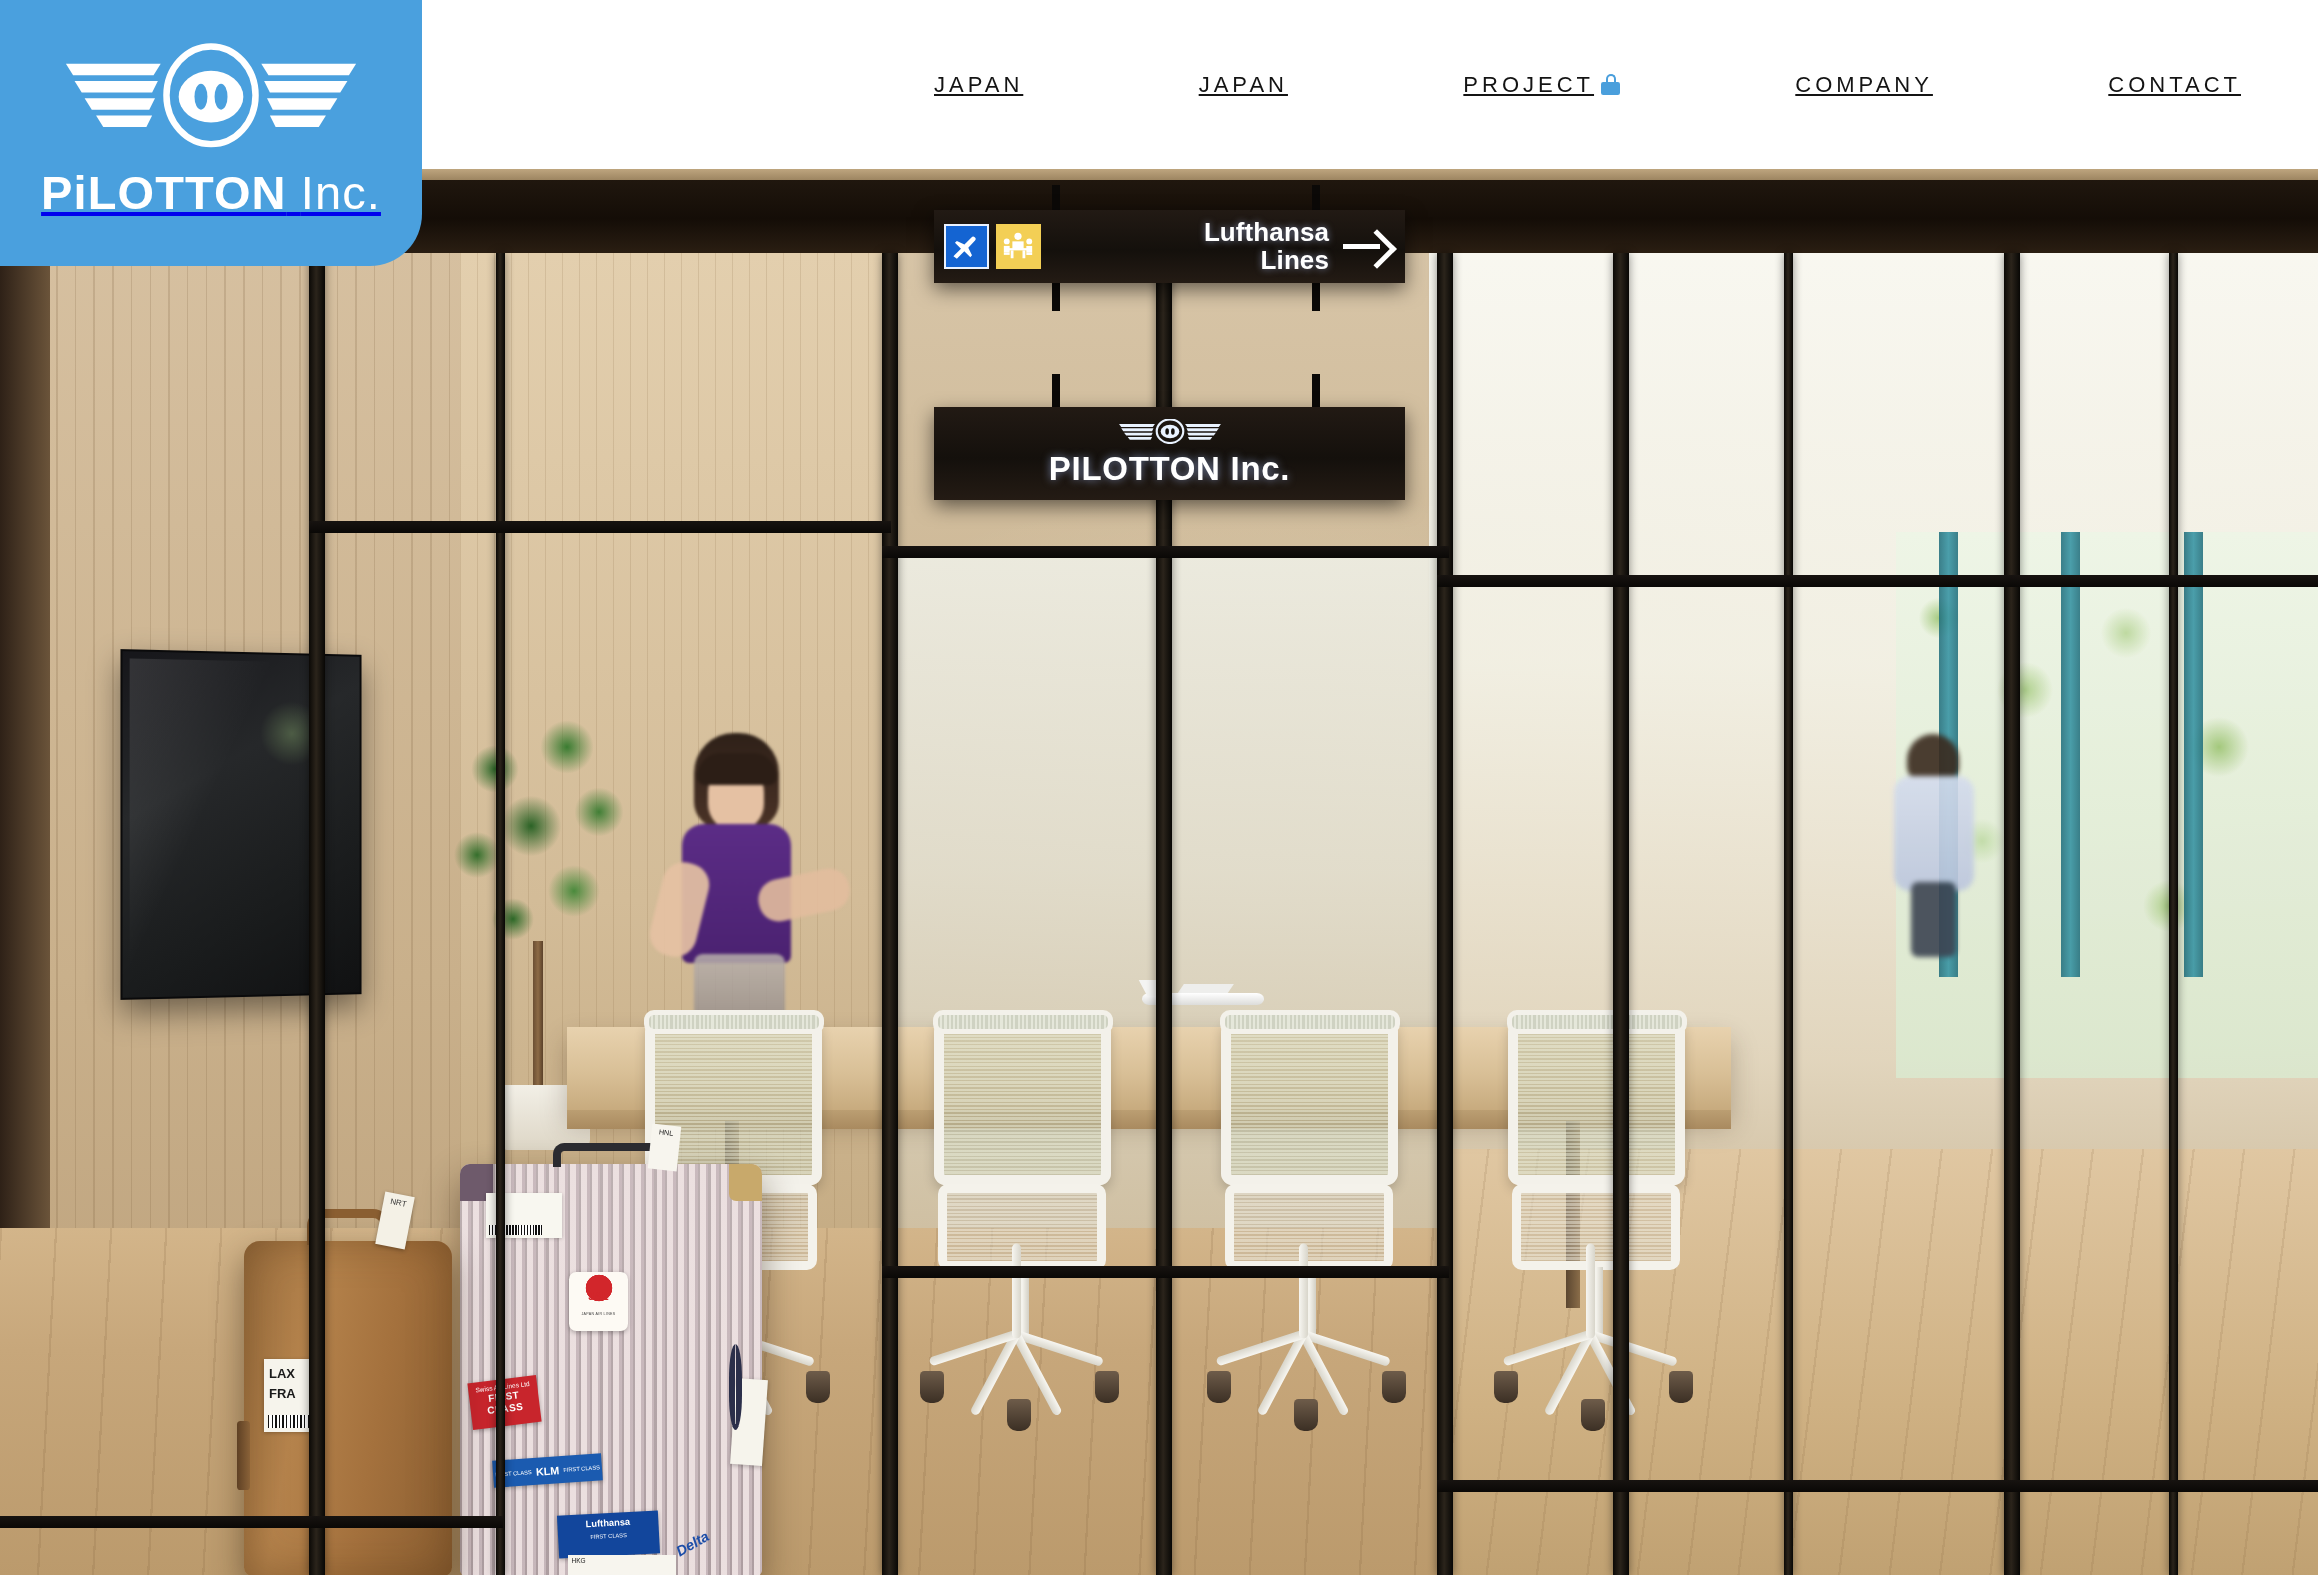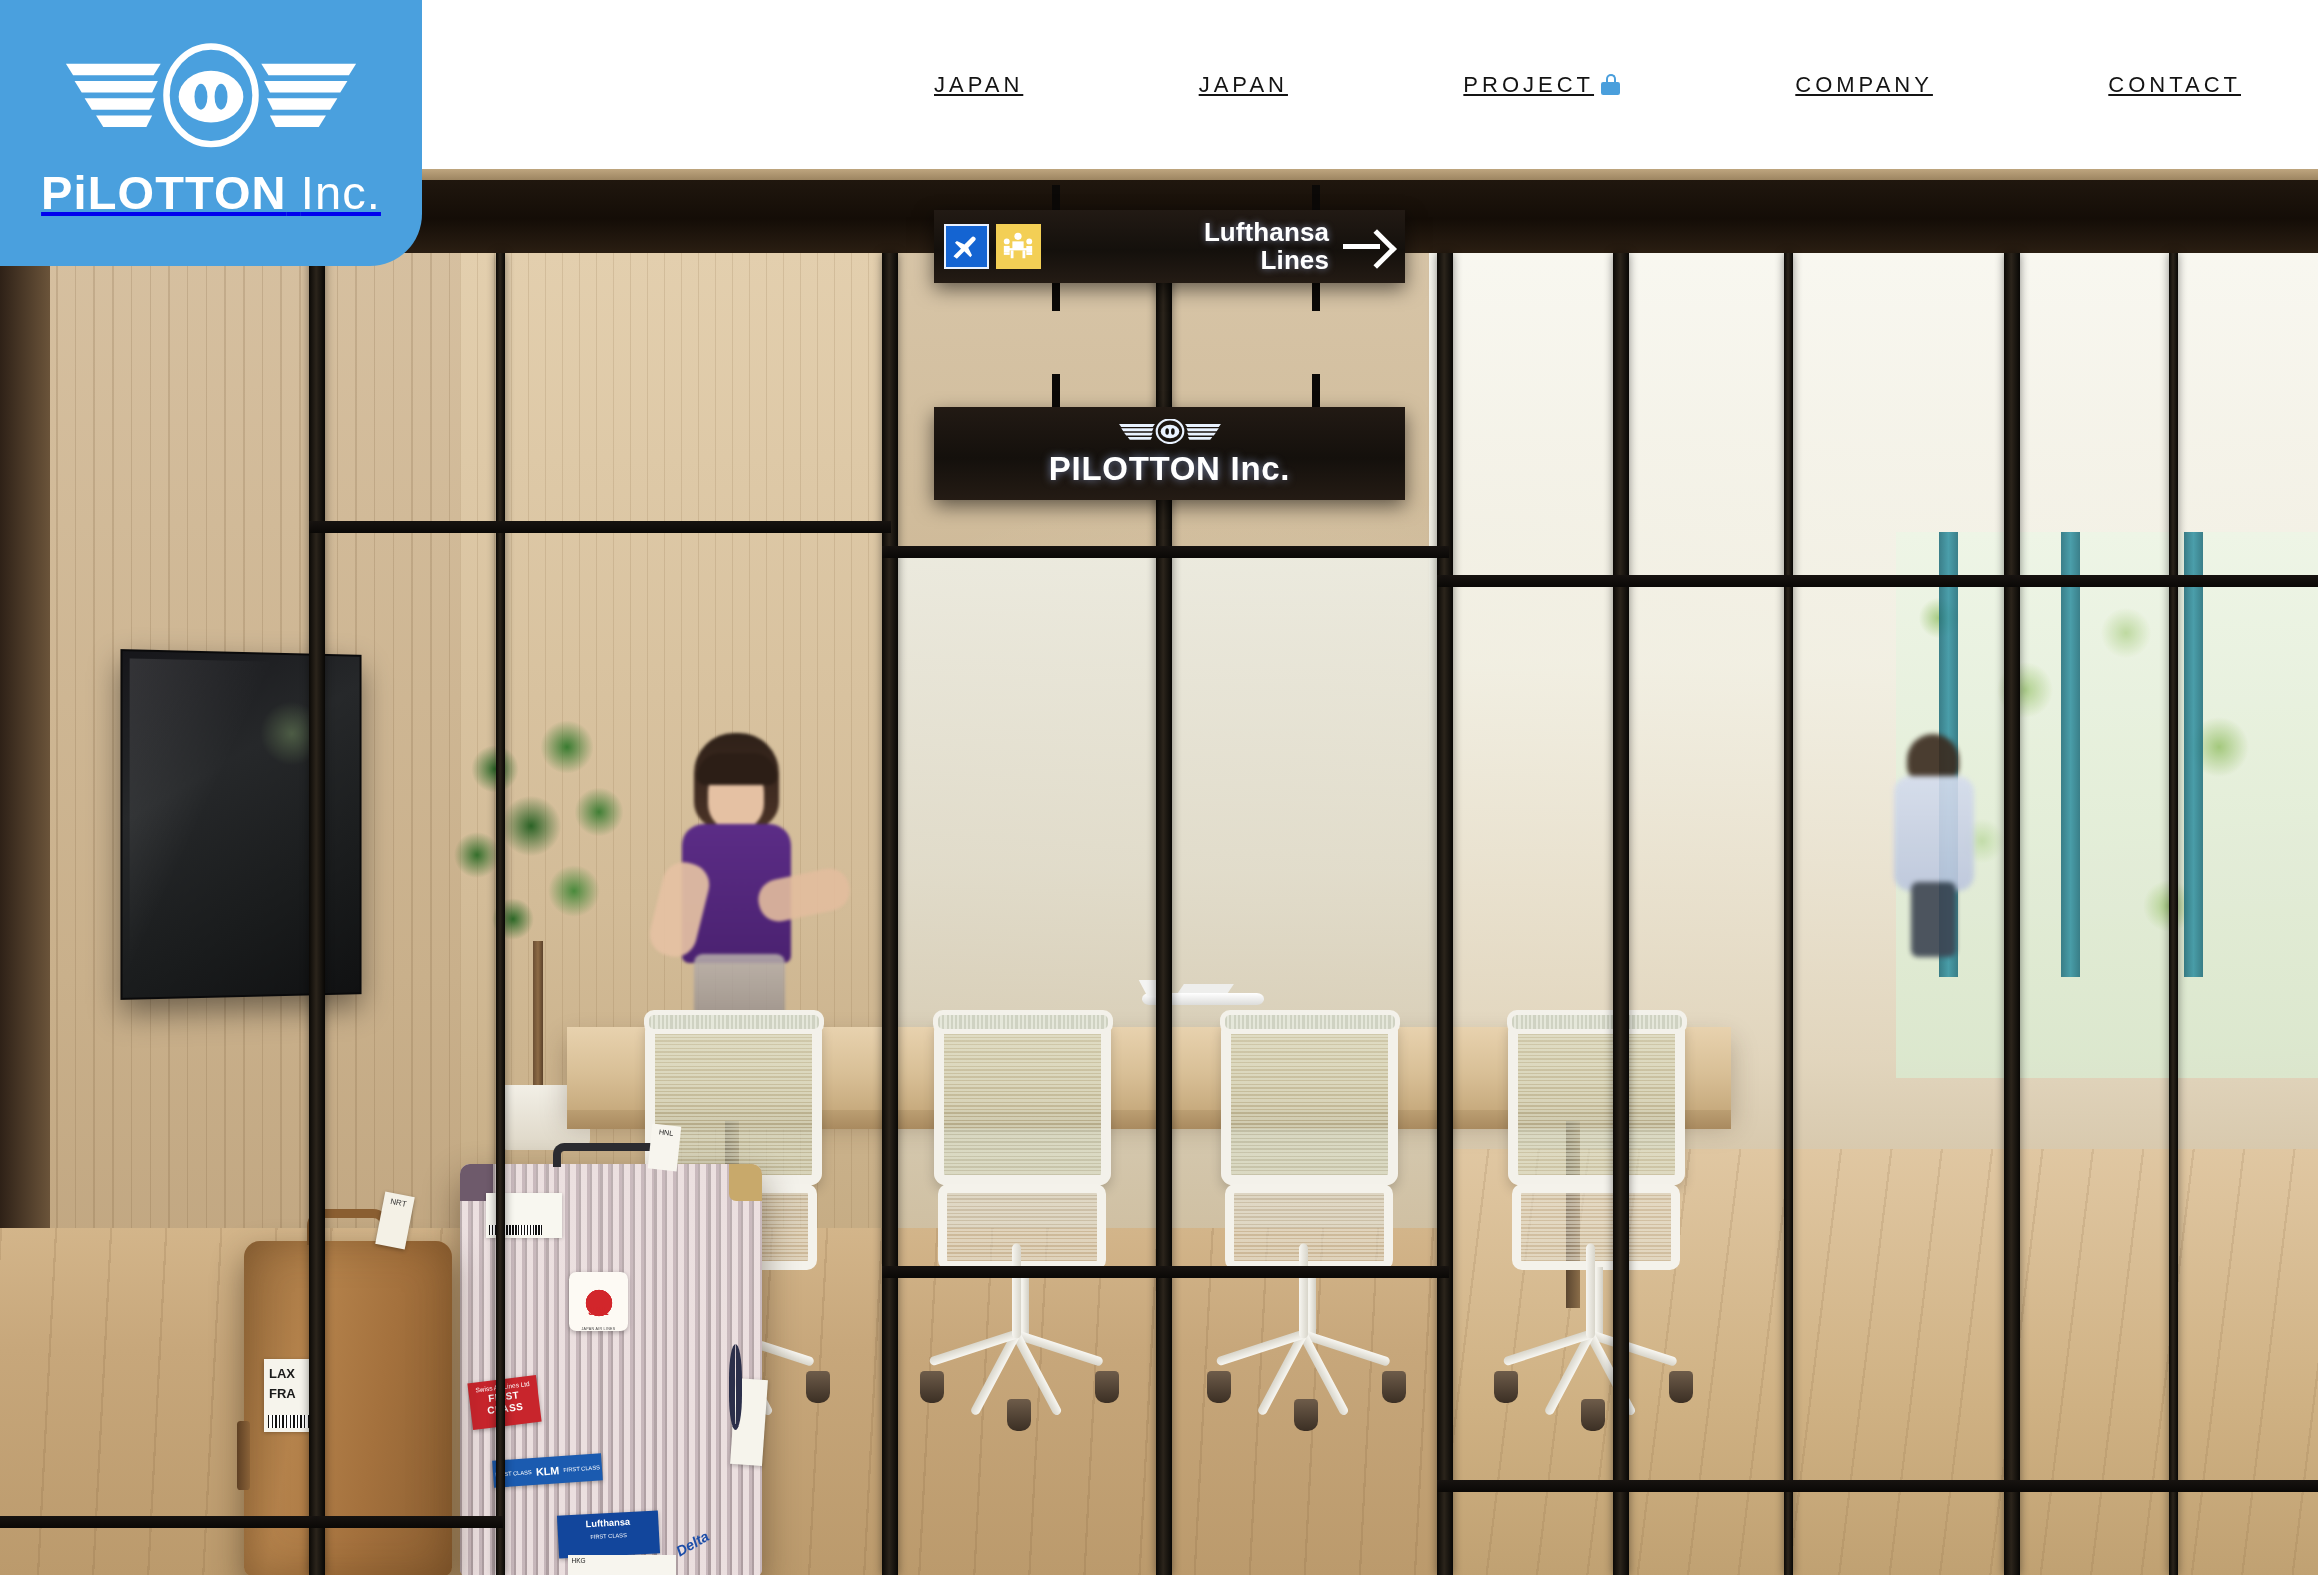--- a/index.html
+++ b/index.html
@@ -180,21 +180,21 @@
   .lug-silver .hnl { position:absolute; left:190px; top:-39px; width:29px; height:45px;
      background:#f7f5ee; transform:rotate(6deg); font-size:7.2px; color:#222; text-align:center;
      padding-top:2.9px; }
   .lug-silver .baglabel { position:absolute; left:26px; top:29px; width:76px; height:45px;
      background:#f8f7f0; font-size:6.5px; color:#333; padding:2.9px; line-height:1.3;
      box-shadow:0 1.4px 3.6px rgba(0,0,0,.25); }
   .lug-silver .baglabel .bc { position:absolute; left:2.9px; bottom:2.9px; width:53px; height:10px;
      background:repeating-linear-gradient(90deg,#111 0 1.4px,#fff 1.4px 2.9px); }
   .lug-silver .jal { position:absolute; left:109px; top:108px; width:59px; height:59px;
      background:#fdfaf4; border-radius:7.2px; box-shadow:0 1.4px 4.3px rgba(0,0,0,.25);
-     display:flex; flex-direction:column; align-items:center; justify-content:flex-end; }
+     display:flex; flex-direction:column; align-items:center; justify-content:flex-start; }
   .lug-silver .jal .crane { width:32px; height:32px; border-radius:50%;
      background:radial-gradient(circle at 50% 50%, #d2262b 0 58%, #fdfaf4 60%); }
   .lug-silver .jal .jtxt { font-size:10.8px; font-weight:bold; color:#d2262b; margin-top:-14.4px; }
   .lug-silver .jal .jsub { font-size:3.6px; color:#444; letter-spacing:0.3px; margin-top:10px; }
   .lug-silver .swiss { position:absolute; left:10px; top:215px; width:69px; height:47px;
      background:#c8252c; transform:rotate(-7deg); color:#fff; font-size:6.5px; text-align:center;
      padding-top:3.6px; line-height:1.25; box-shadow:0 1.4px 4.3px rgba(0,0,0,.3); }
   .lug-silver .swiss b { font-size:10px; letter-spacing:0.4px; }
   .lug-silver .klm { position:absolute; left:33px; top:293px; width:109px; height:27px;
      background:#1b5bb0; transform:rotate(-4deg); color:#fff; font-size:5.7px;

